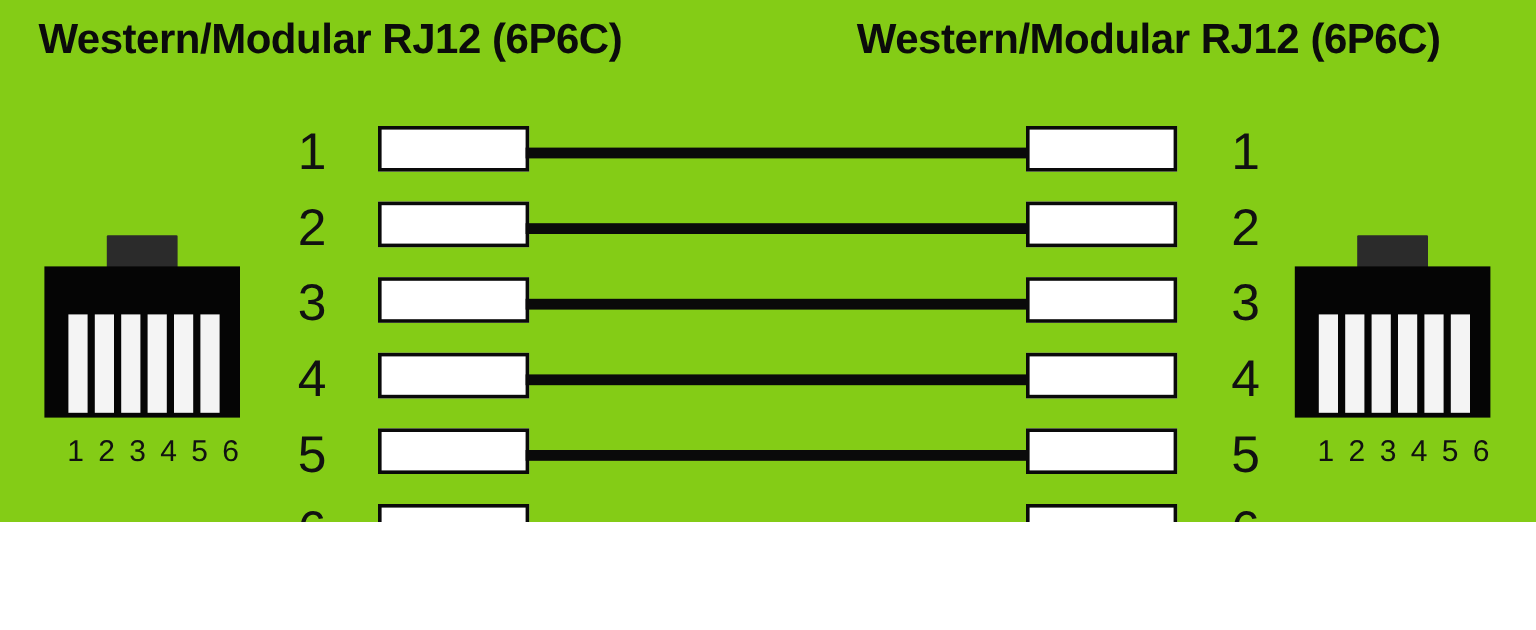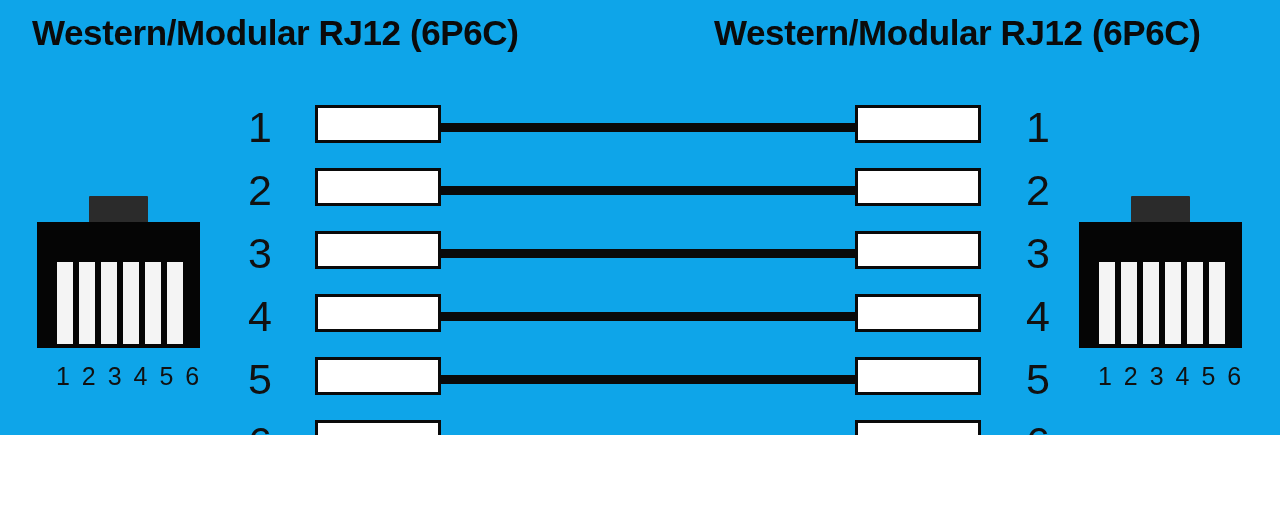--- a/index.html
+++ b/index.html
@@ -8,21 +8,21 @@
     background: #ffffff;
   }
   body {
     font-family: "Liberation Sans", sans-serif;
     -webkit-font-smoothing: antialiased;
   }
   #canvas {
     position: relative;
     width: 1280px;
     height: 435px;
-    background: #0ea5e9;
+    background: #84cc16;
     overflow: hidden;
   }
 
   
   .title {
     position: absolute;
     top: 13px;
     font-family: "Liberation Sans", sans-serif;
     font-weight: bold;
     font-size: 35px;

